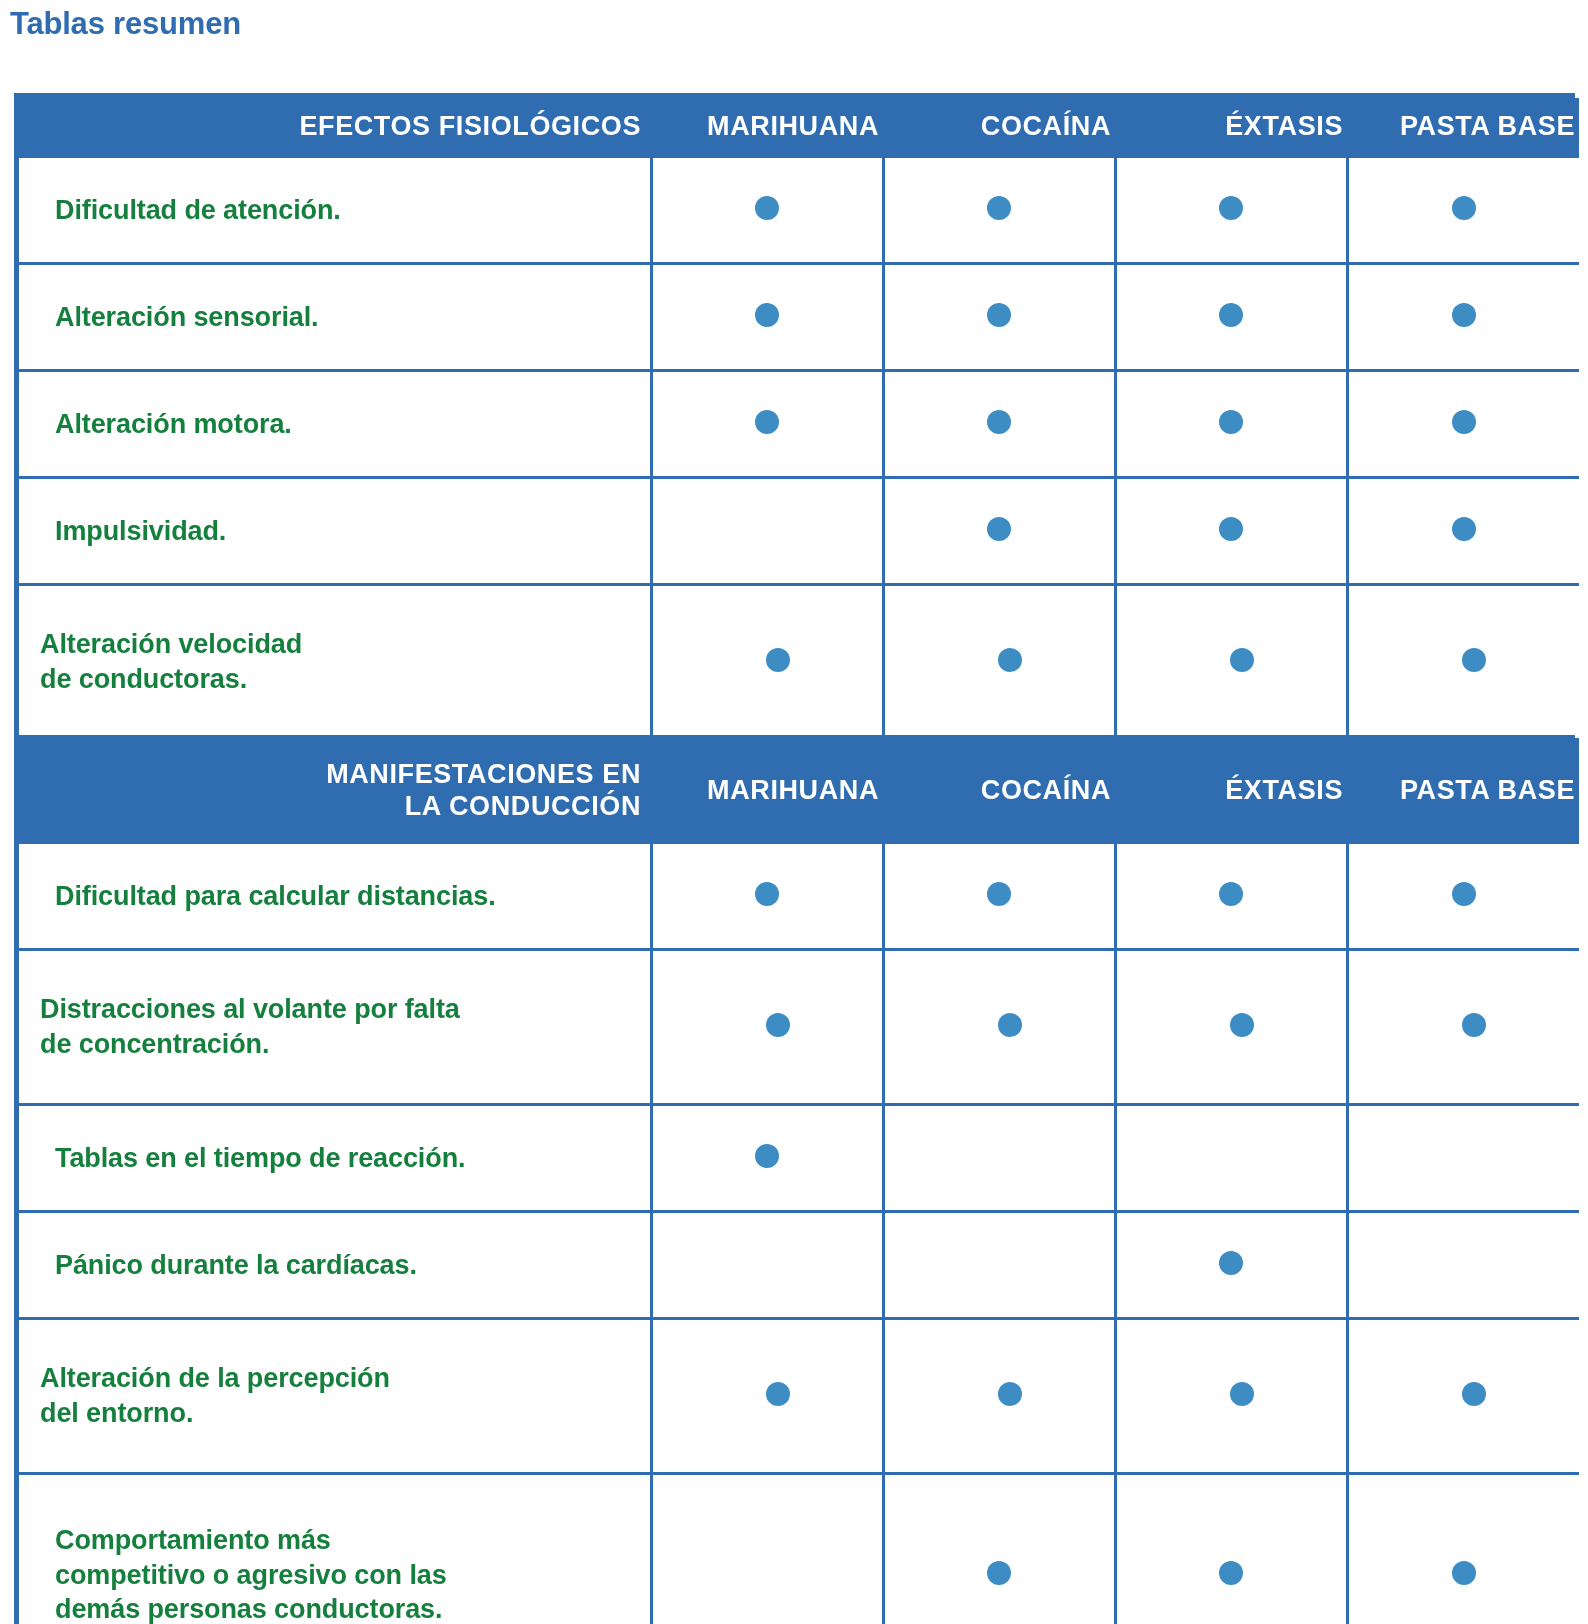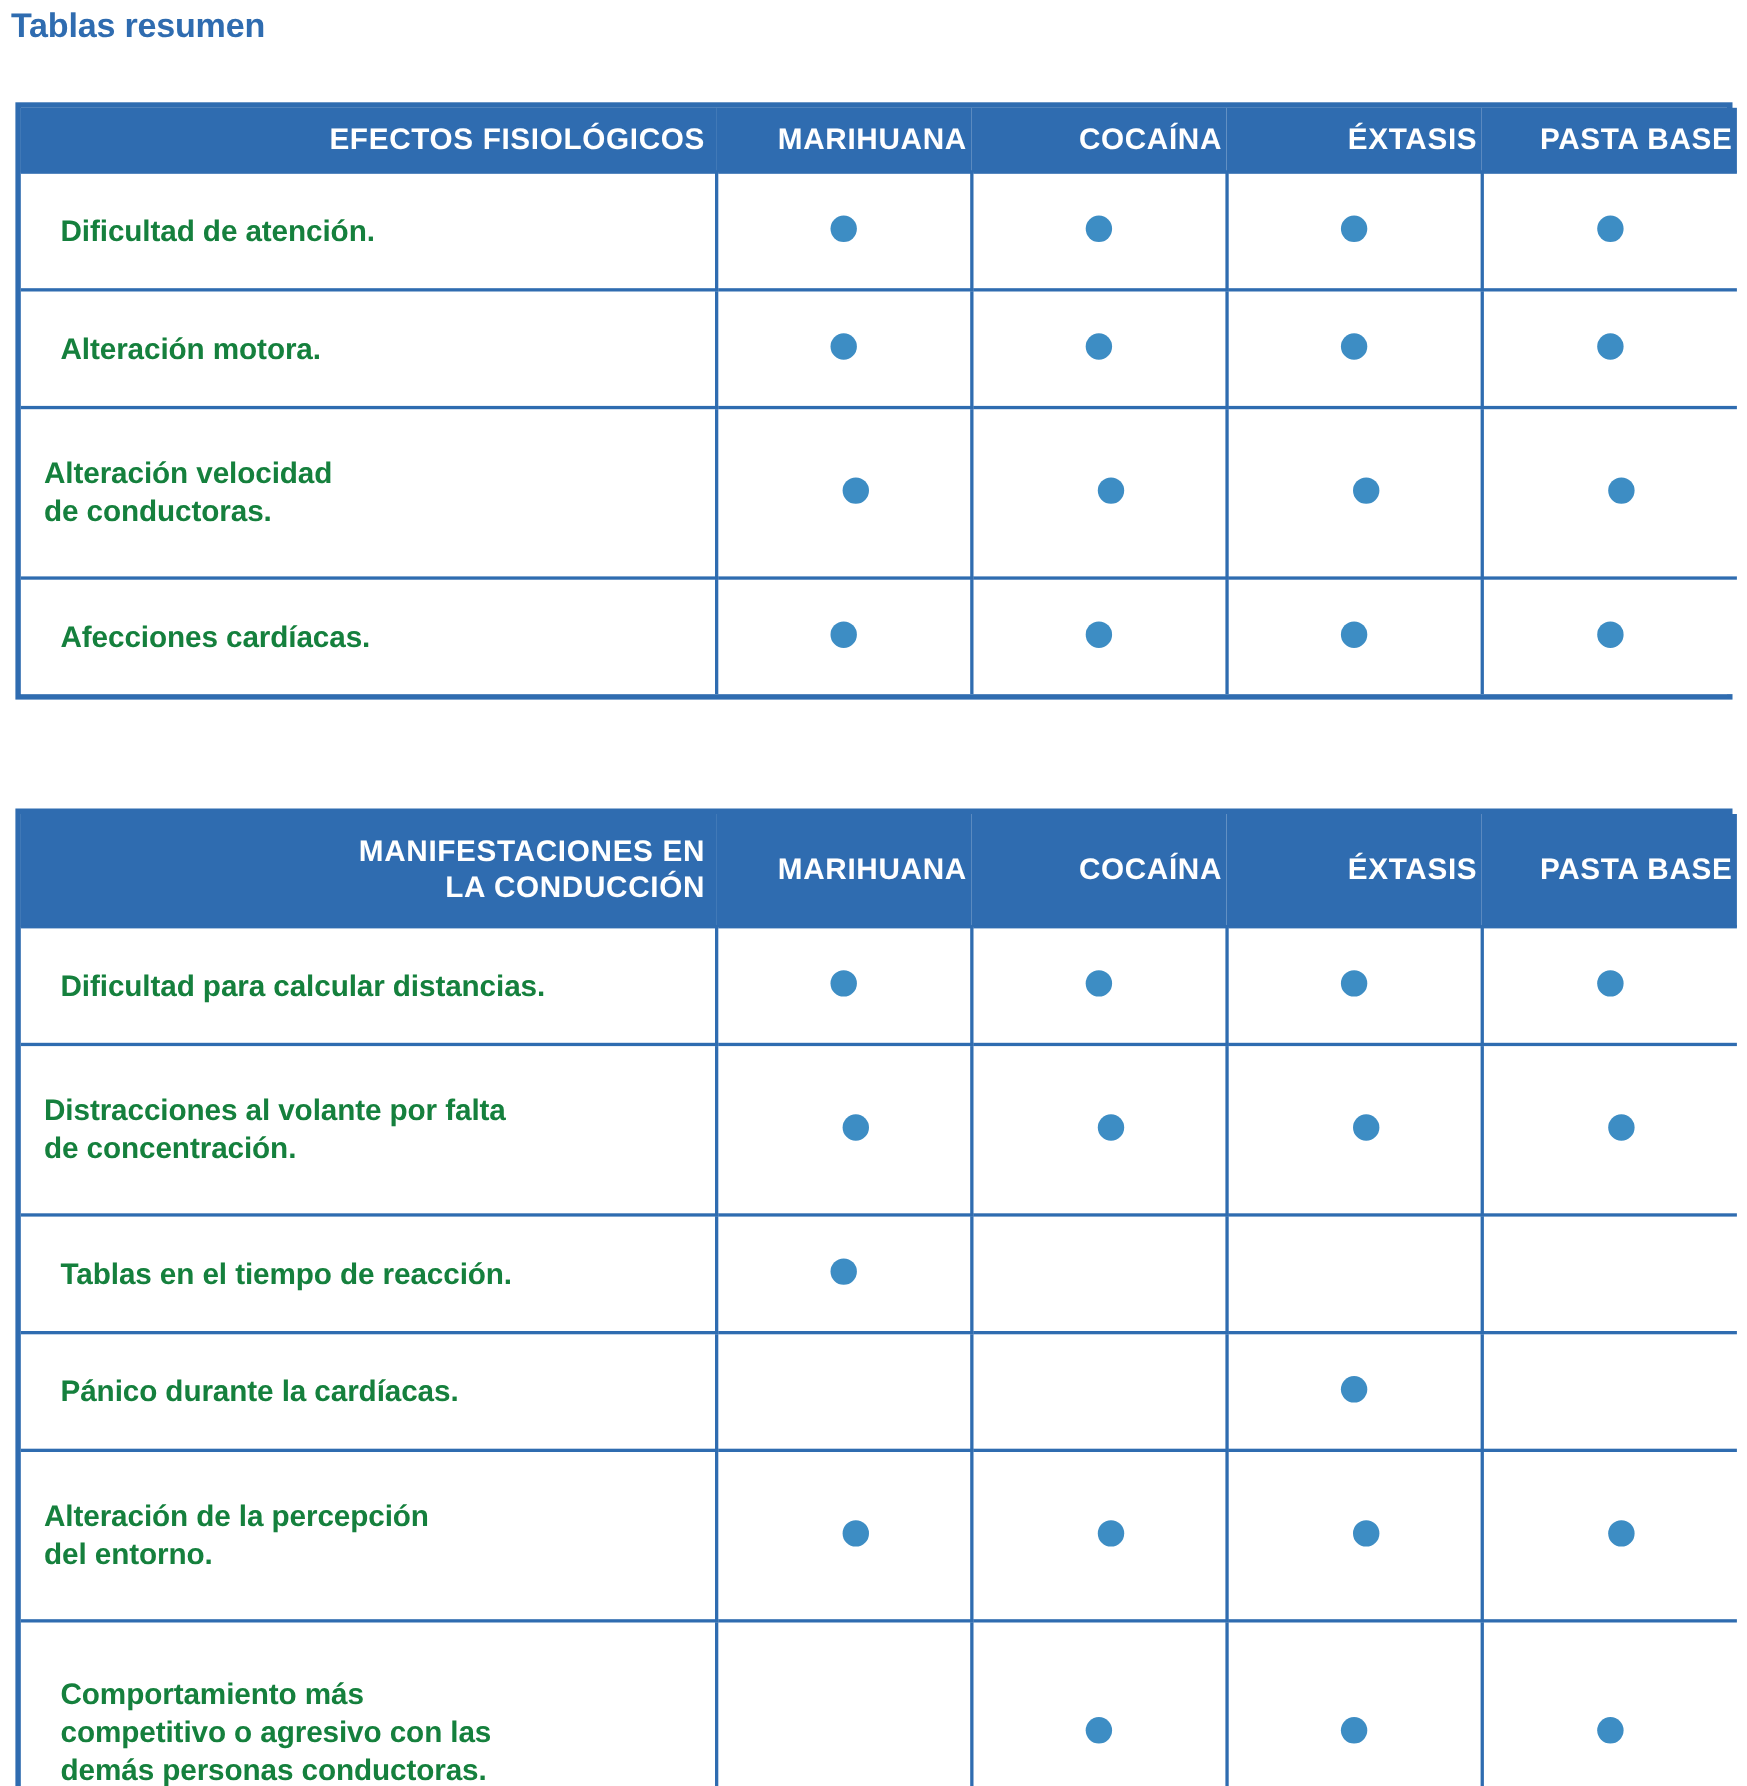--- a/index.html
+++ b/index.html
@@ -146,31 +146,49 @@
         <tr class="r-1">
           <td class="label-cell">
             <span class="lbl-line">Dificultad de atención.</span>
           </td>
           <td class="mark-cell"><span class="dot"></span></td>
           <td class="mark-cell"><span class="dot"></span></td>
           <td class="mark-cell"><span class="dot"></span></td>
           <td class="mark-cell"><span class="dot"></span></td>
         </tr>
 
+        <tr class="r-1">
+          <td class="label-cell">
+            <span class="lbl-line">Alteración sensorial.</span>
+          </td>
+          <td class="mark-cell"><span class="dot"></span></td>
+          <td class="mark-cell"><span class="dot"></span></td>
+          <td class="mark-cell"><span class="dot"></span></td>
+          <td class="mark-cell"><span class="dot"></span></td>
+        </tr>
 
         <tr class="r-1">
           <td class="label-cell">
             <span class="lbl-line">Alteración motora.</span>
           </td>
           <td class="mark-cell"><span class="dot"></span></td>
           <td class="mark-cell"><span class="dot"></span></td>
           <td class="mark-cell"><span class="dot"></span></td>
           <td class="mark-cell"><span class="dot"></span></td>
         </tr>
 
+        <tr class="r-1">
+          <td class="label-cell">
+            <span class="lbl-line">Impulsividad.</span>
+          </td>
+          <td class="mark-cell"><span class="dot off"></span></td>
+          <td class="mark-cell"><span class="dot"></span></td>
+          <td class="mark-cell"><span class="dot"></span></td>
+          <td class="mark-cell"><span class="dot"></span></td>
+        </tr>
 
         <tr class="r-2">
           <td class="label-cell">
             <span class="lbl-line">Alteración velocidad</span>
             <span class="lbl-line">de conductoras.</span>
           </td>
           <td class="mark-cell"><span class="dot"></span></td>
           <td class="mark-cell"><span class="dot"></span></td>
           <td class="mark-cell"><span class="dot"></span></td>
           <td class="mark-cell"><span class="dot"></span></td>

